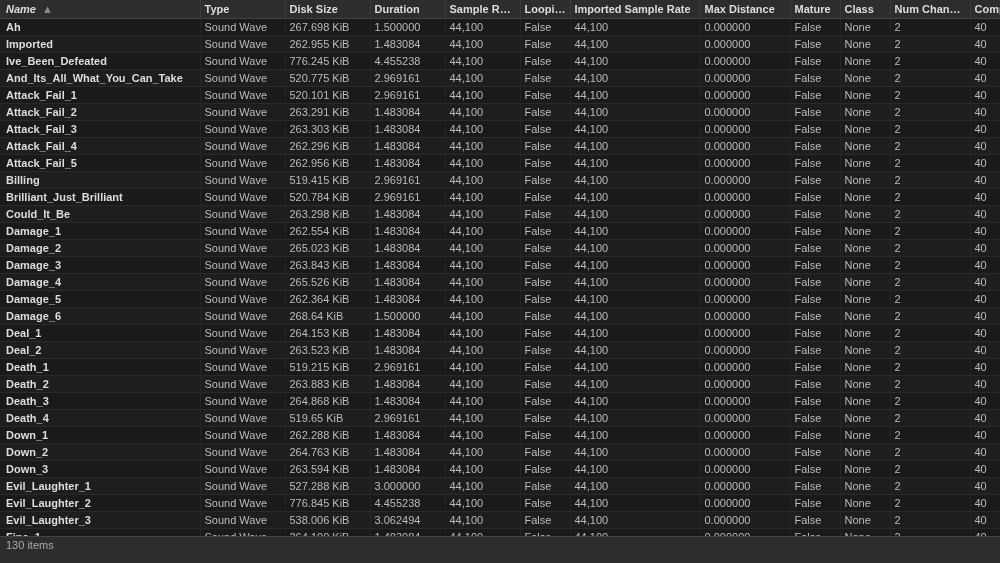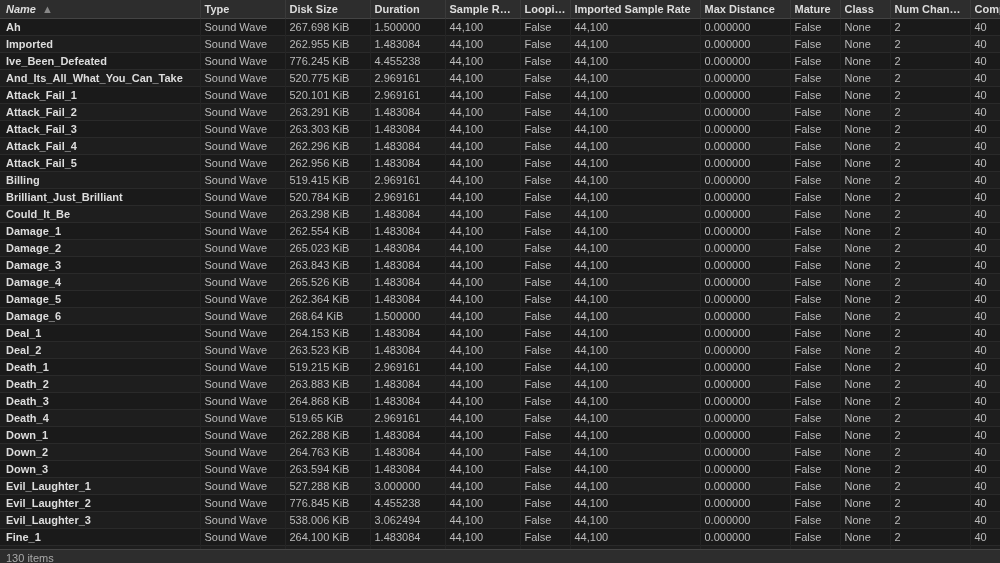--- a/index.html
+++ b/index.html
@@ -72,21 +72,21 @@
     .status-bar {
       position: fixed;
       bottom: 0;
       left: 0;
       right: 0;
       background: #2d2d2d;
       border-top: 1px solid #444;
       padding: 2px 6px;
       font-size: 11px;
       color: #aaaaaa;
-      height: 14px;
+      height: 27px;
     }
     
     .col-name { width: 200px; min-width: 200px; font-style: italic; }
     .col-type { width: 85px; margin-left: 48px; }
     .col-disksize { width: 85px; margin-left: 12px; }
     .col-duration { width: 75px; margin-top: 28px; }
     .col-samplerate { width: 75px; }
     .col-looping { width: 50px; margin-top: 44px; }
     .col-imported { width: 130px; }
     .col-maxdist { width: 90px; }

